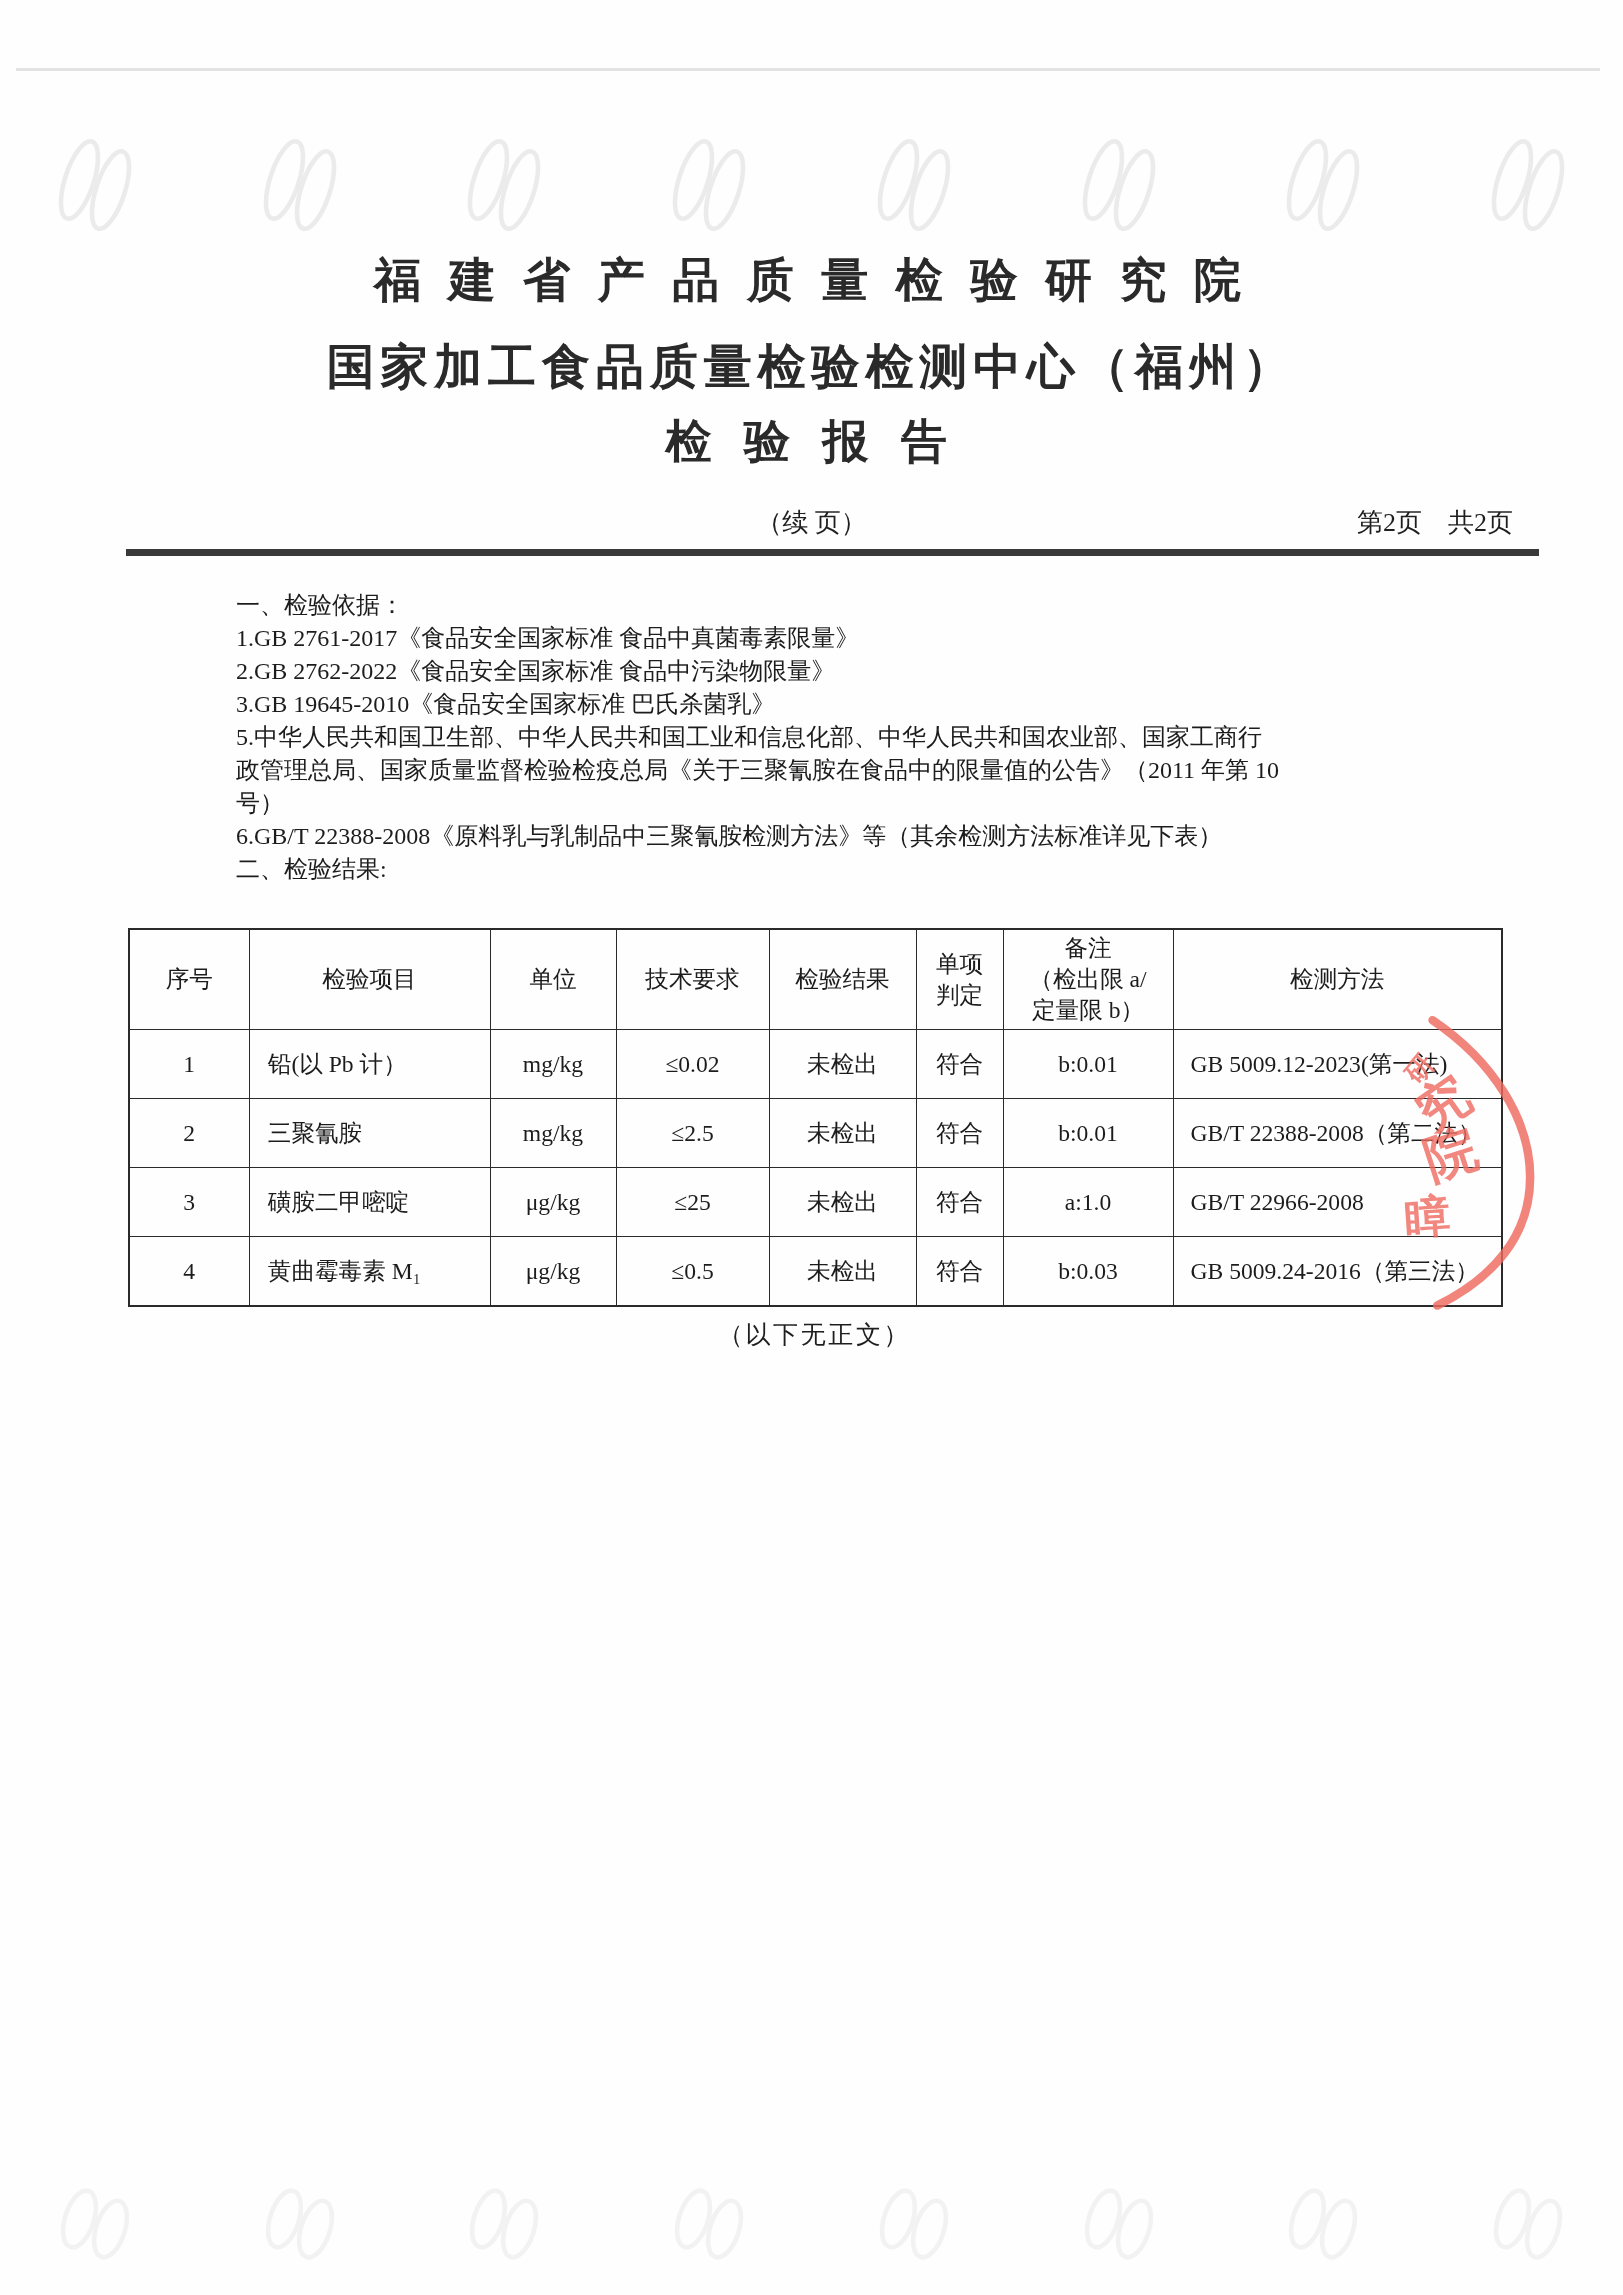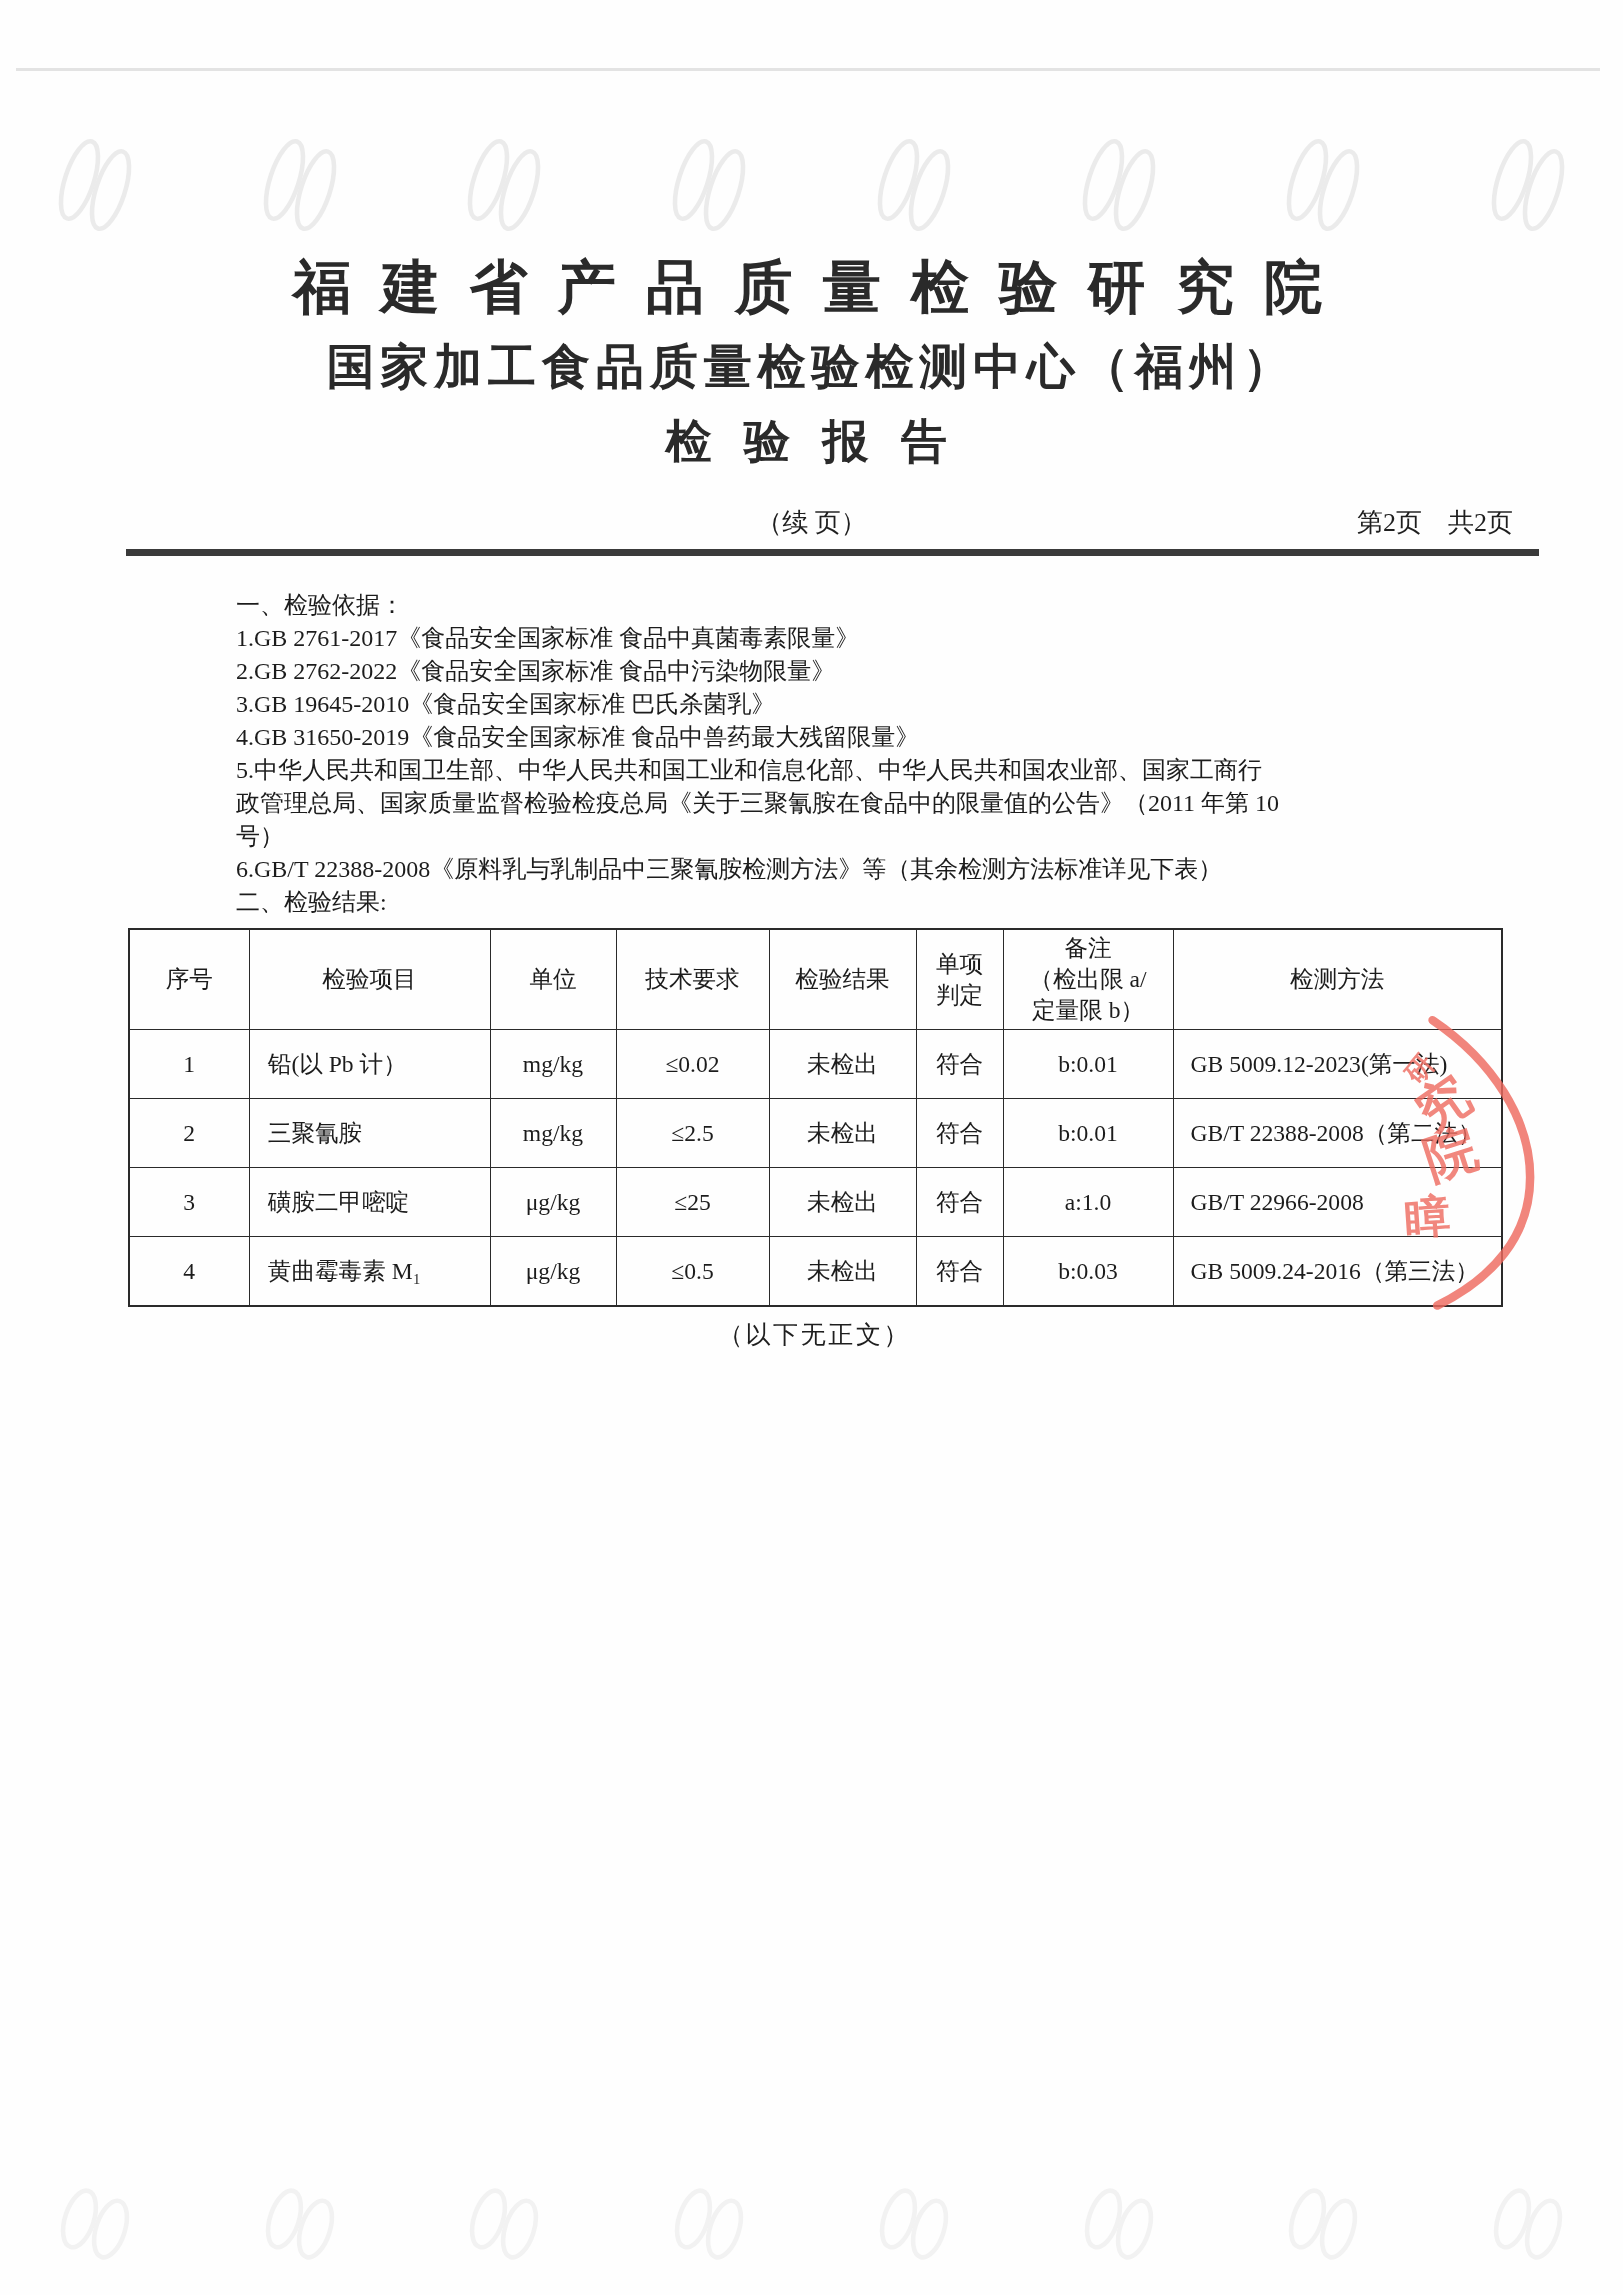--- a/index.html
+++ b/index.html
@@ -9,21 +9,21 @@
     overflow:hidden;margin:0 auto;
   }
   
   .scanline{position:absolute;top:68px;left:16.4px;right:23px;height:2.6px;background:#dcdcdc;opacity:.8;}
   
   .wm-band{position:absolute;left:46px;right:46px;display:flex;justify-content:space-between;align-items:center;pointer-events:none;}
   .wm-top{top:124px;height:124px;}
   .wm-bottom{top:2181px;height:88px;}
   
   .org-title{position:absolute;top:249px;left:0;width:100%;text-align:center;
-    font-size:58px;font-weight:bold;letter-spacing:7.9px;color:#2a2a2a;white-space:nowrap;}
+    font-size:47px;font-weight:bold;letter-spacing:7.9px;color:#2a2a2a;white-space:nowrap;}
   .sub-title{position:absolute;top:335px;left:0;width:100%;text-align:center;
     font-size:48px;font-weight:bold;letter-spacing:5.9px;color:#2a2a2a;white-space:nowrap;}
   .report-title{position:absolute;top:411px;left:0;width:100%;text-align:center;
     font-size:46px;font-weight:bold;letter-spacing:10.5px;color:#2a2a2a;white-space:nowrap;}
   
   .meta{position:absolute;top:505px;left:0;width:1623px;height:34px;font-size:26px;}
   .meta .left{position:absolute;left:128px;top:0;white-space:nowrap;}
   .meta .report-no{margin-left:46px;letter-spacing:1.3px;}
   .meta .center{position:absolute;left:0;width:100%;text-align:center;top:0;}
   .meta .right{position:absolute;right:110px;top:0;white-space:nowrap;}
@@ -123,21 +123,20 @@
   </div>
 
   <div class="rule"></div>
 
   <div class="body-text">
     <div class="line">一、检验依据：</div>
     <div>
         <div class="line">1.GB 2761-2017《食品安全国家标准 食品中真菌毒素限量》</div>
         <div class="line">2.GB 2762-2022《食品安全国家标准 食品中污染物限量》</div>
         <div class="line">3.GB 19645-2010《食品安全国家标准 巴氏杀菌乳》</div>
-        <div class="line">4.GB 31650-2019《食品安全国家标准 食品中兽药最大残留限量》</div>
         <div class="line">5.中华人民共和国卫生部、中华人民共和国工业和信息化部、中华人民共和国农业部、国家工商行</div>
         <div class="line">政管理总局、国家质量监督检验检疫总局《关于三聚氰胺在食品中的限量值的公告》（2011 年第 10</div>
         <div class="line">号）</div>
         <div class="line">6.GB/T 22388-2008《原料乳与乳制品中三聚氰胺检测方法》等（其余检测方法标准详见下表）</div>
       </div>
     <div class="line">二、检验结果:</div>
   </div>
 
   <table class="results">
     <colgroup>

